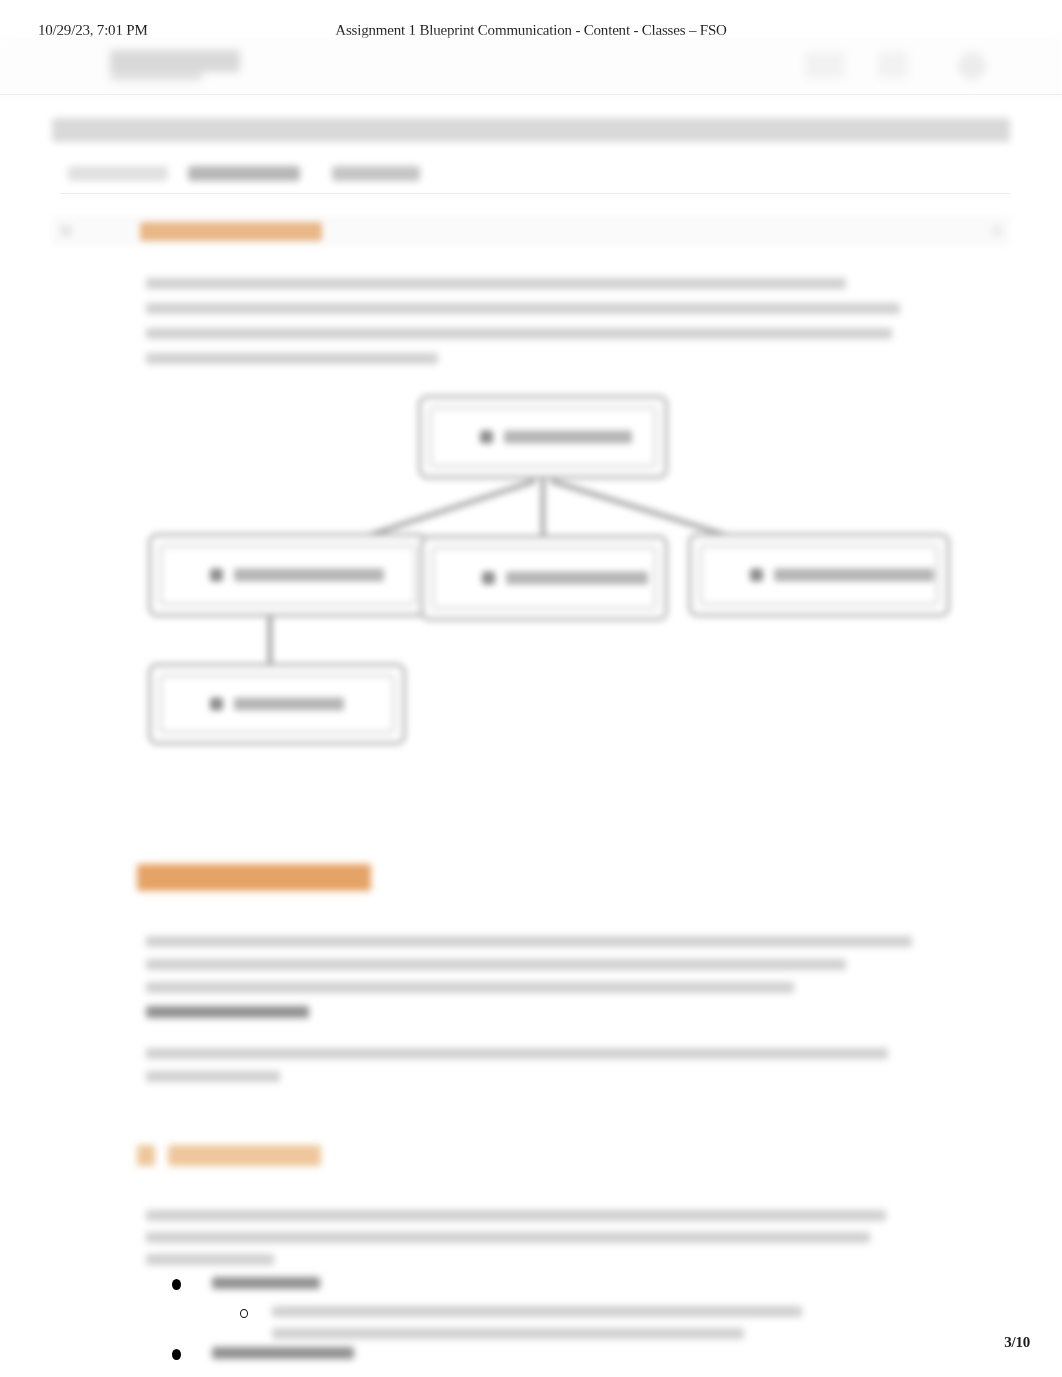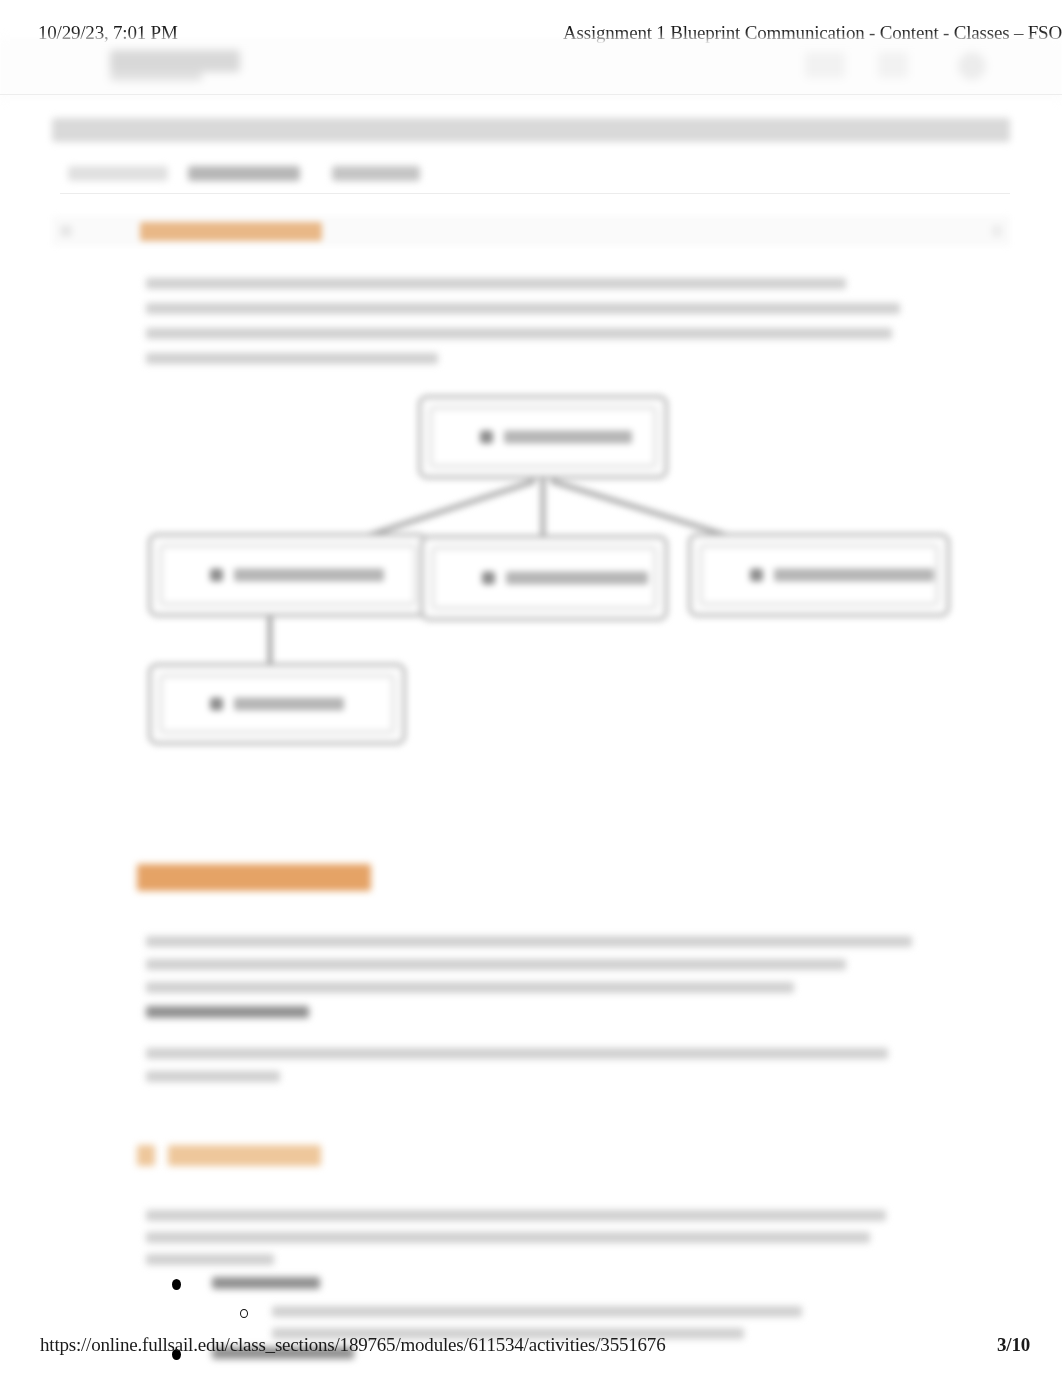--- a/index.html
+++ b/index.html
@@ -16,29 +16,29 @@
     font-family: "Liberation Serif", serif;
     color: #000;
   }
 
   
   .print-header, .print-footer {
     position: absolute;
     left: 0;
     width: 1062px;
     font-family: "Liberation Serif", serif;
-    font-size: 19px;
+    font-size: 15px;
     color: #1a1a1a;
     letter-spacing: -0.2px;
   }
   .print-header { top: 22px; height: 20px; }
   .print-footer { top: 1334px; height: 20px; }
 
   .ph-date   { position: absolute; left: 38px;  top: 0; white-space: nowrap; }
-  .ph-title  { position: absolute; left: 0; top: 0; width: 1062px; text-align: right; white-space: nowrap; }
+  .ph-title  { position: absolute; left: 0; top: 0; width: 1062px; text-align: center; white-space: nowrap; }
   .pf-url    { position: absolute; left: 40px; top: 0; white-space: nowrap; }
   .pf-page   { position: absolute; right: 32px; top: 0; white-space: nowrap; font-weight: bold; }
 
   
   .page-body {
     position: absolute;
     left: 0;
     top: 30px;
     width: 1062px;
     height: 1300px;
@@ -382,15 +382,14 @@
       <div class="txt-line" style="left:100px; top:54px; width:472px;"></div>
     </div>
 
     <div class="bullet-dot" style="left:0; top:75px;"></div>
     <div class="txt-line bold blur-med" style="left:40px; top:73px; width:142px;"></div>
   </div>
 
 </div>
 
 <div class="print-footer">
-  <span class="pf-url">https://online.fullsail.edu/class_sections/189765/modules/611534/activities/3551676</span>
   <span class="pf-page">3/10</span>
 </div>
 
 </body></html>

